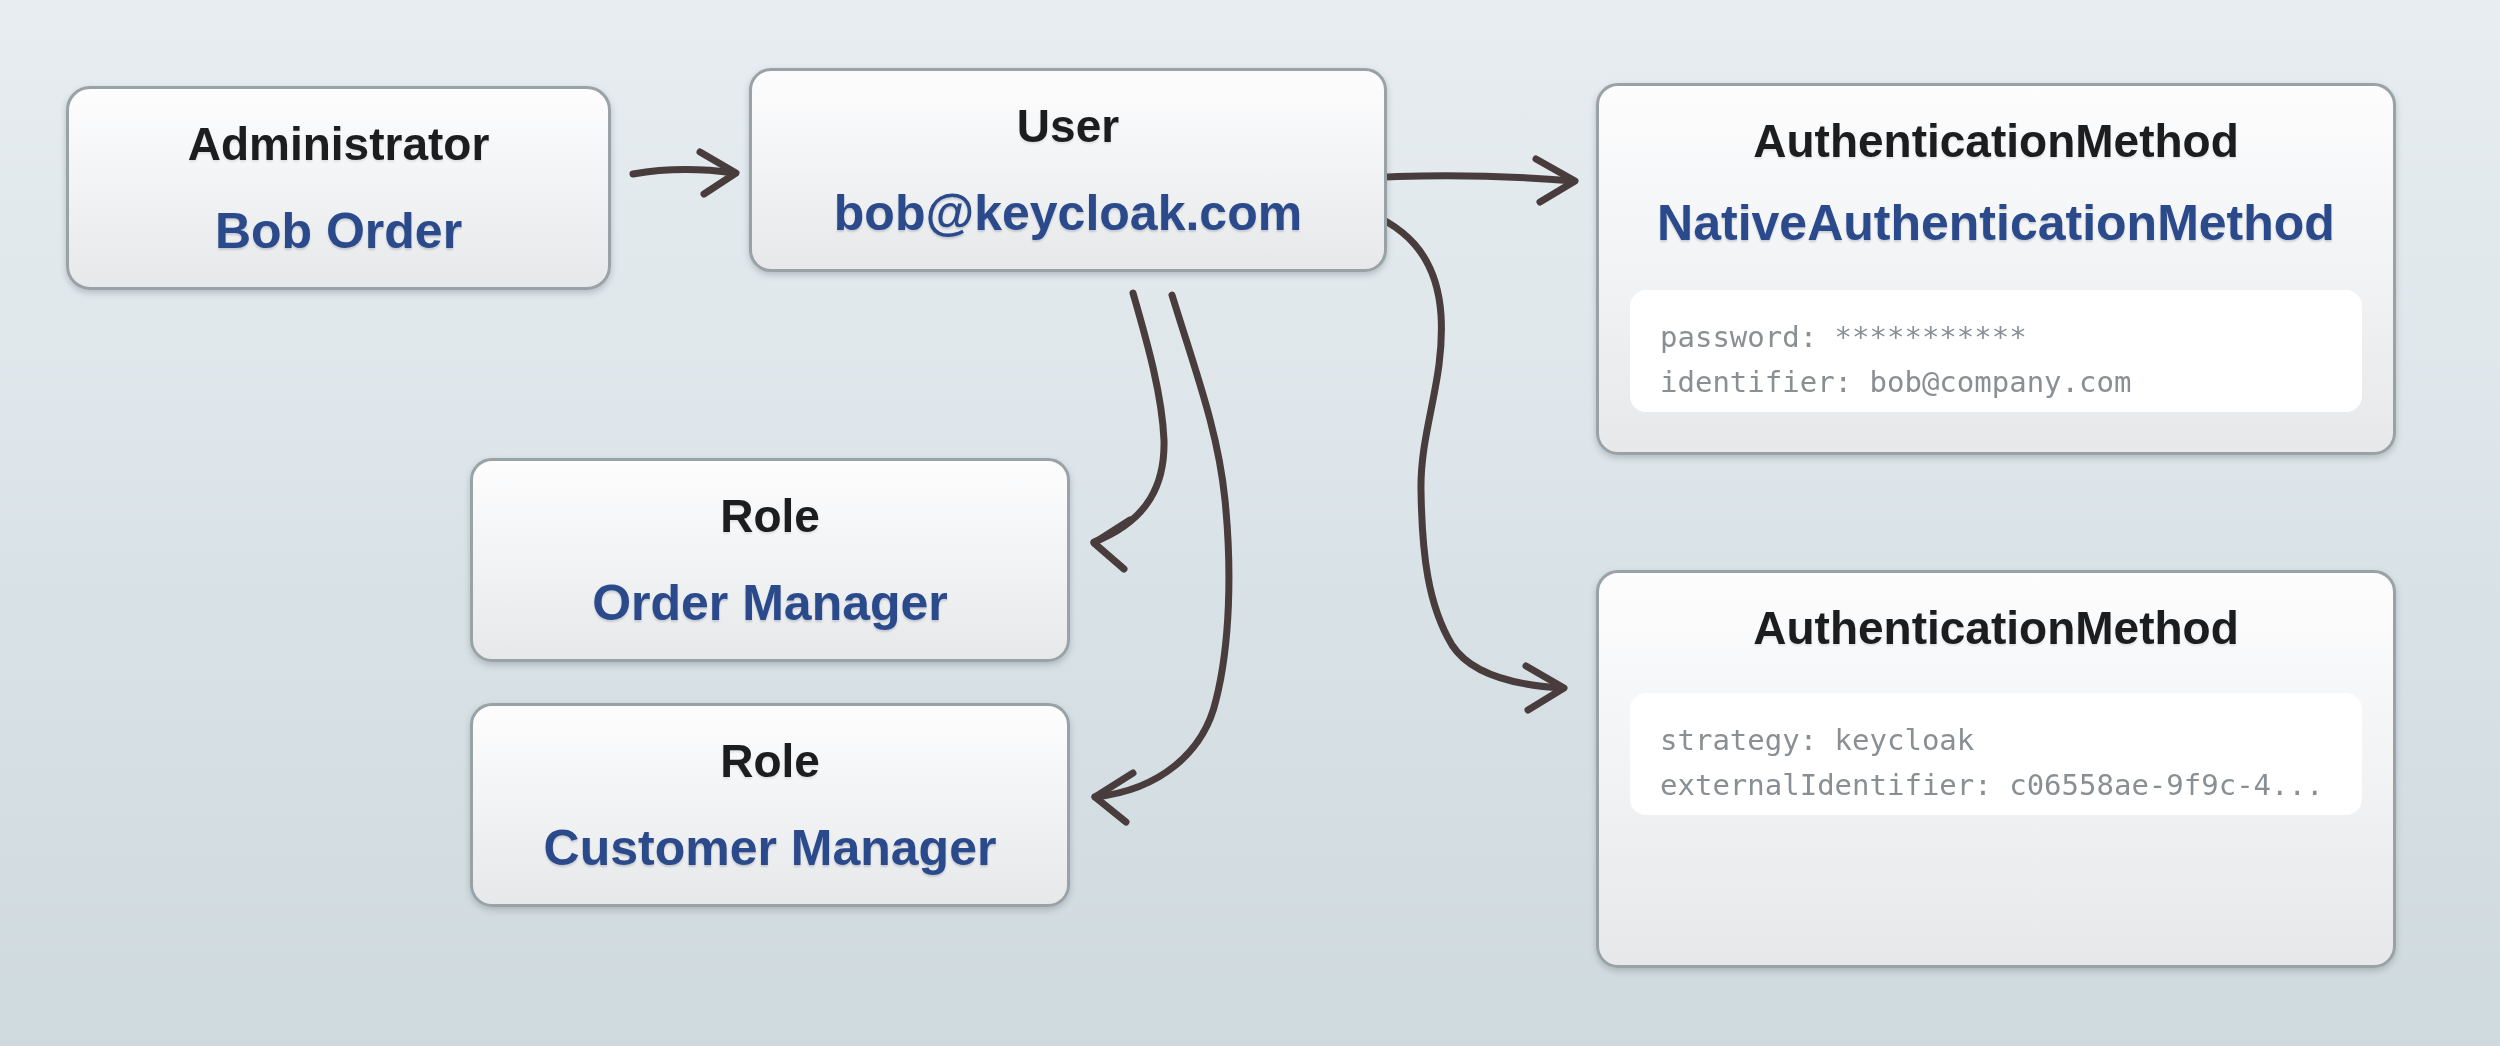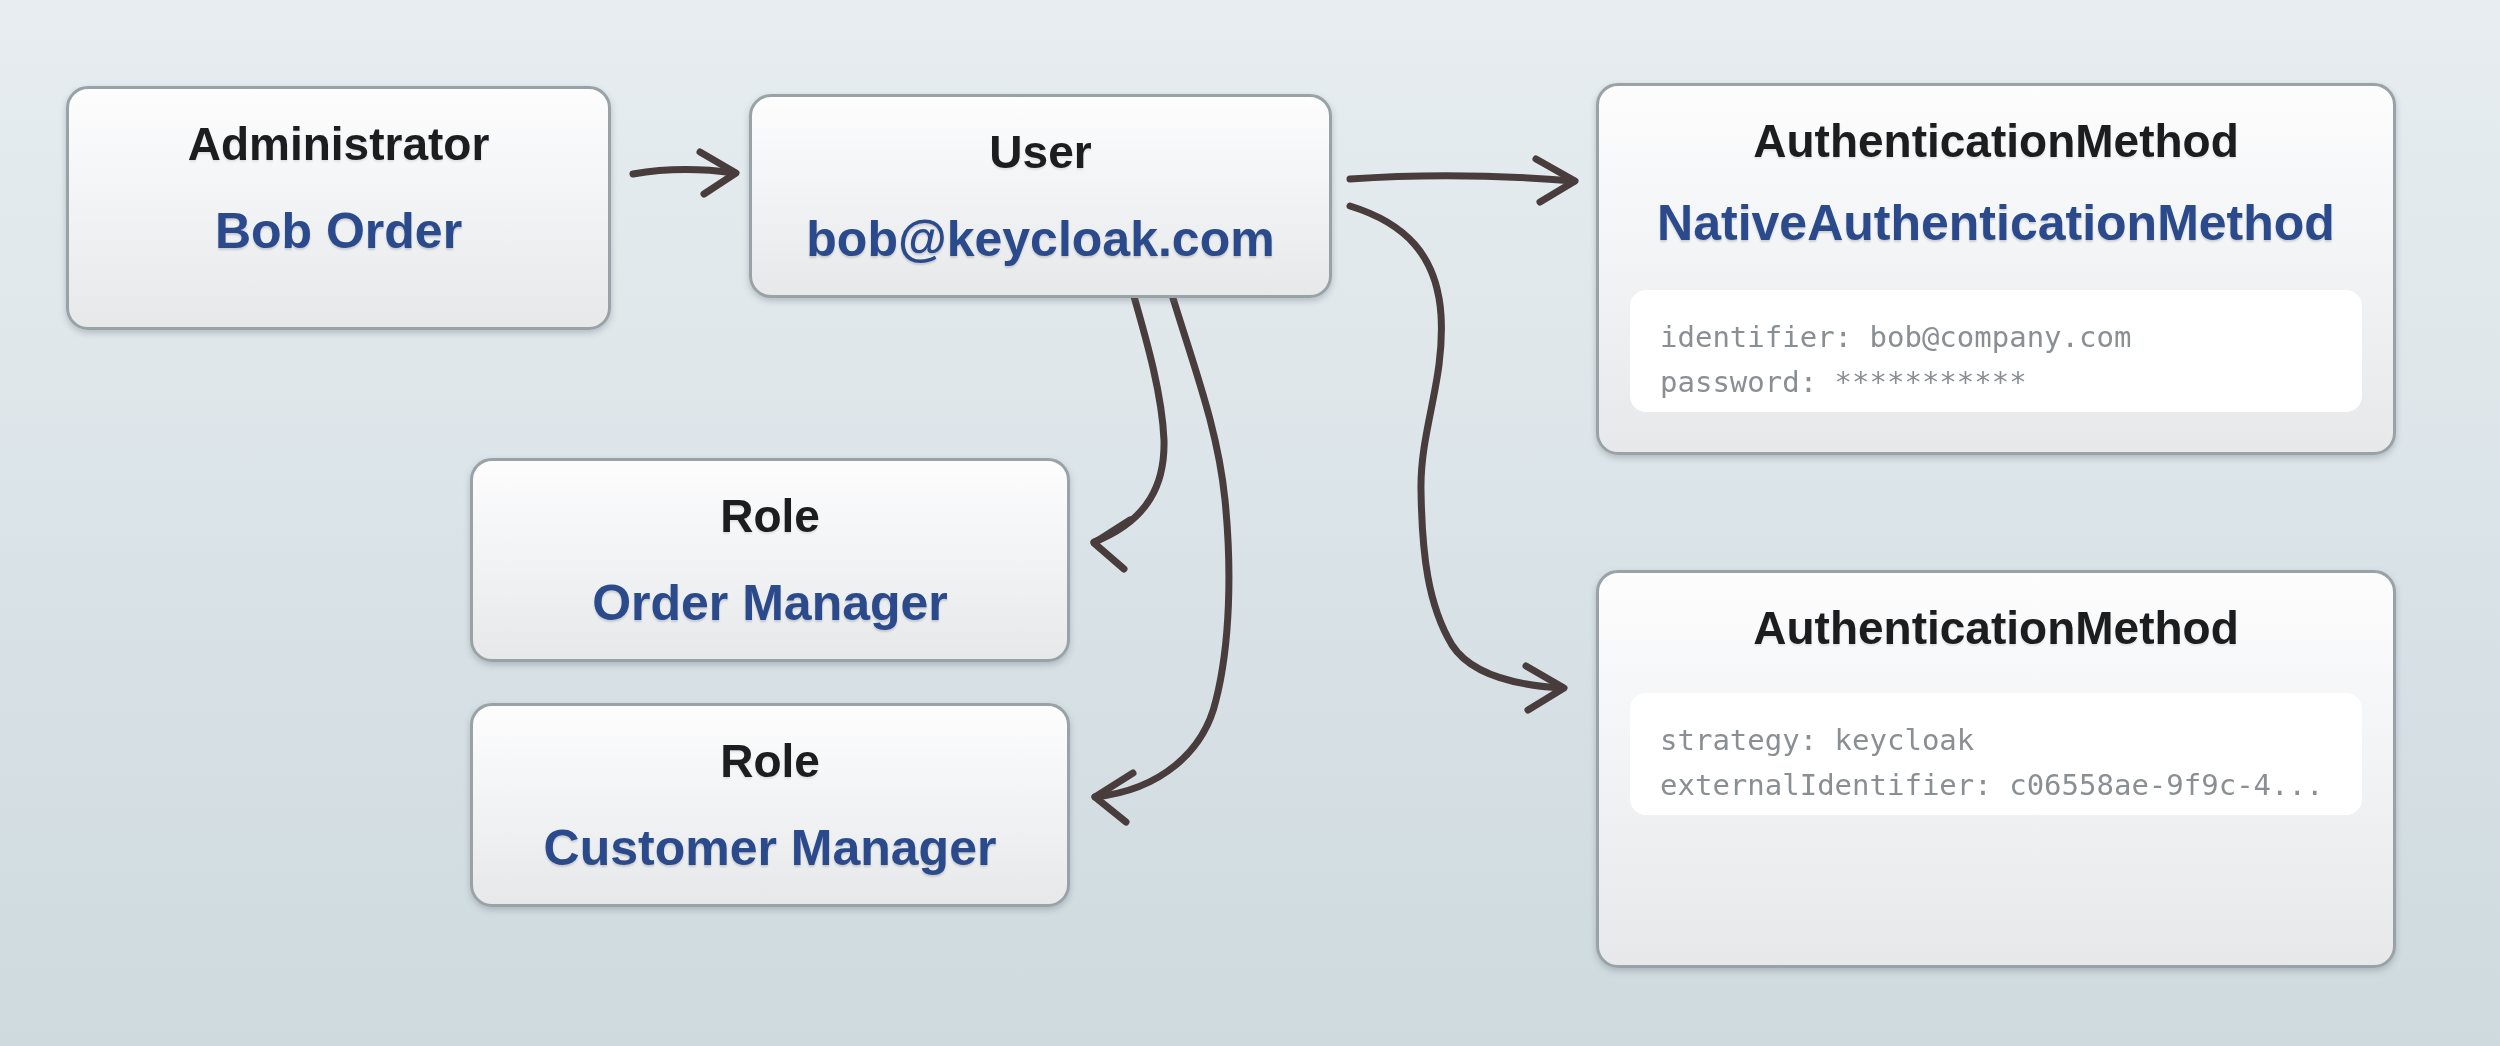--- a/index.html
+++ b/index.html
@@ -106,36 +106,36 @@
       <path d="M 1133 293 C 1148 345, 1162 395, 1164 440 C 1165 482, 1150 520, 1094 542"></path>
       <path d="M 1130 520 L 1094 543 L 1124 569"></path>
     </g>
 
     <g>
       <path d="M 1172 295 C 1195 370, 1218 430, 1225 500 C 1232 570, 1230 645, 1216 700 C 1204 752, 1160 790, 1095 797"></path>
       <path d="M 1133 773 L 1095 797 L 1126 822"></path>
     </g>
   </svg>
 
-  <div class="node" style="left:66px; top:86px; width:545px; height:244px;">
+  <div class="node" style="left:66px; top:86px; width:545px; height:204px;border-radius:24px;">
     <div class="node-title">Administrator</div>
     <div class="node-value">Bob Order</div>
   </div>
 
-  <div class="node" style="left:749px; top:94px; width:583px; height:204px;">
+  <div class="node" style="left:749px; top:68px; width:638px; height:204px;">
     <div class="node-title">User</div>
     <div class="node-value">bob@keycloak.com</div>
   </div>
 
   <div class="node auth" style="left:1596px; top:83px; width:800px; height:372px;">
     <div class="node-title">AuthenticationMethod</div>
     <div class="node-value">NativeAuthenticationMethod</div>
     <div class="attr-panel">
+      <div class="attr-line">password: ***********</div>
       <div class="attr-line">identifier: bob@company.com</div>
-      <div class="attr-line">password: ***********</div>
     </div>
   </div>
 
   <div class="node" style="left:470px; top:458px; width:600px; height:204px;">
     <div class="node-title">Role</div>
     <div class="node-value">Order Manager</div>
   </div>
 
   <div class="node" style="left:470px; top:703px; width:600px; height:204px;">
     <div class="node-title">Role</div>

